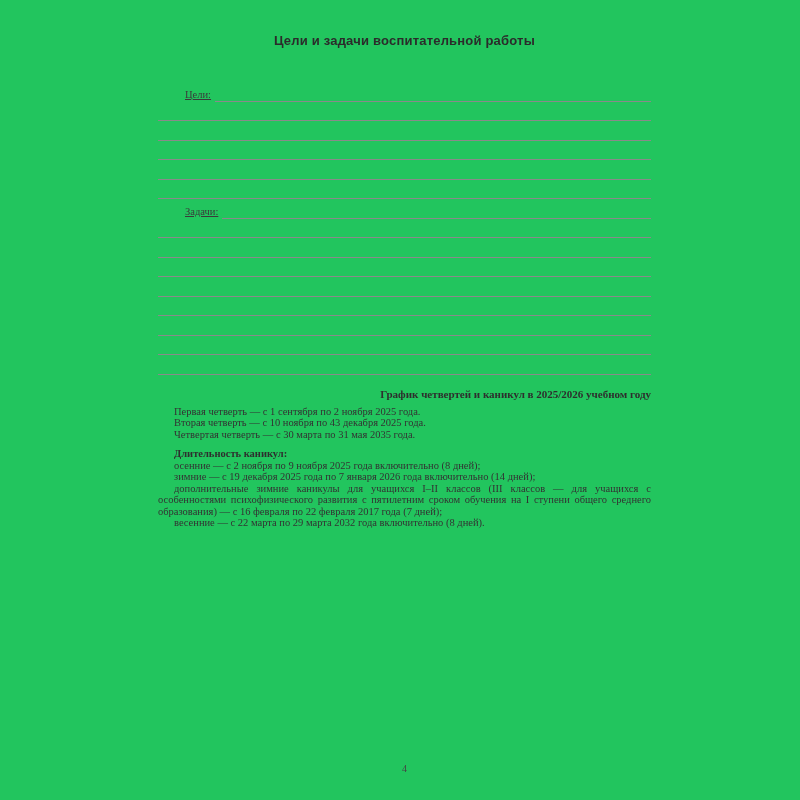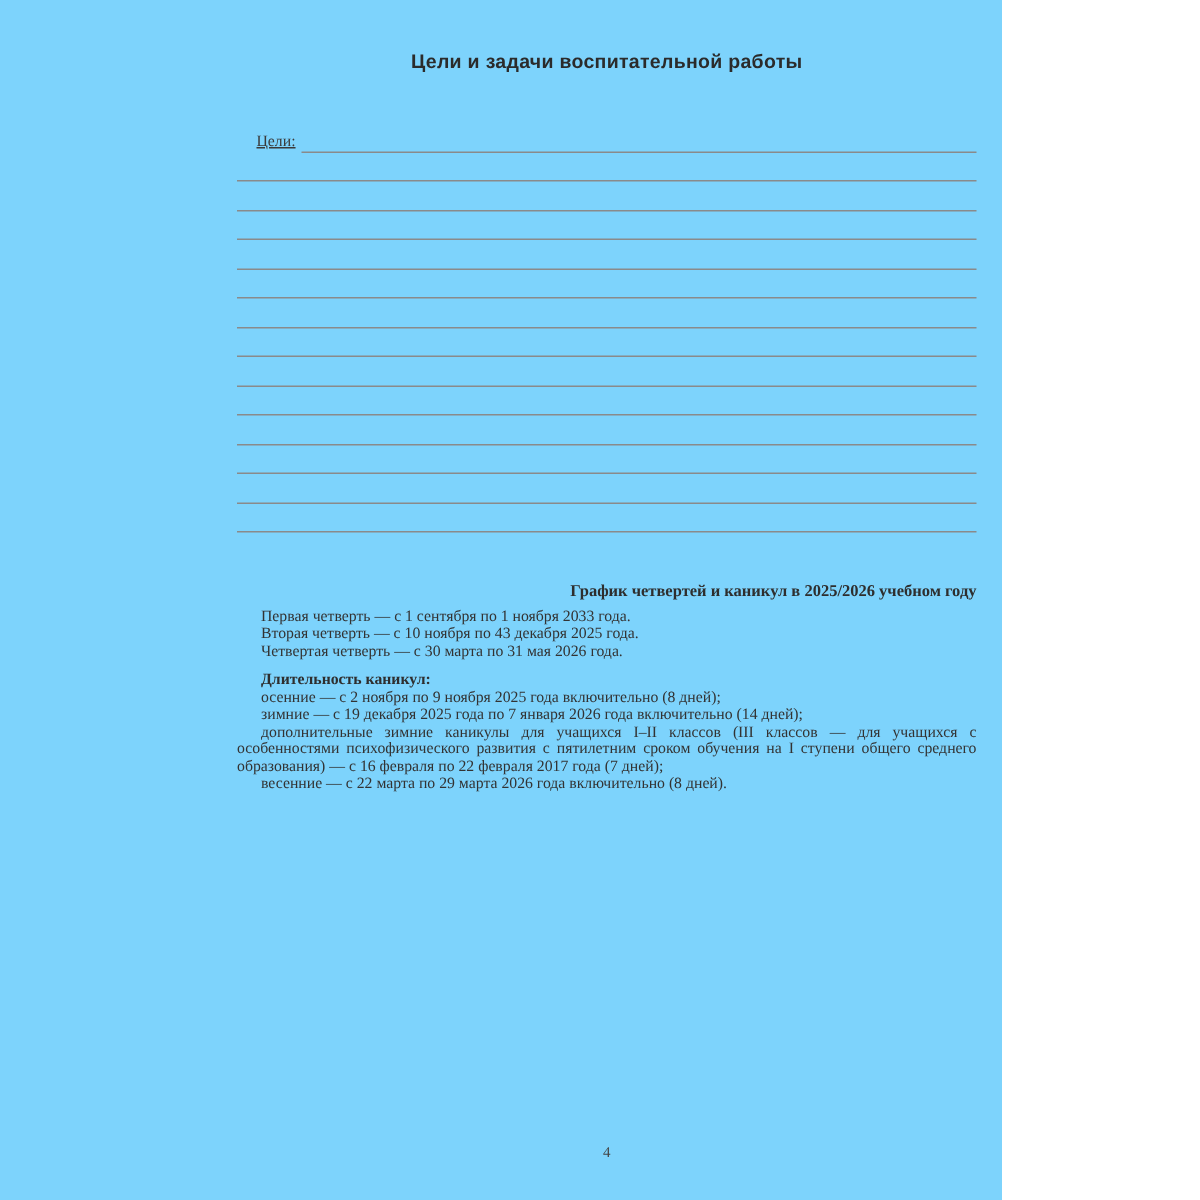--- a/index.html
+++ b/index.html
@@ -2,23 +2,23 @@
 <html><head>
 <meta charset="utf-8">
 <style>
   html, body {
     margin: 0;
     padding: 0;
     background: #ffffff;
   }
   .sheet {
     position: relative;
-    width: 668px;
+    width: 800px;
     height: 800px;
-    background: #7dd3fc;
+    background: #22c55e;
     font-family: "Liberation Serif", serif;
     color: #333333;
     overflow: hidden;
   }
   
   .title-block {
     position: absolute;
     top: 33px;
     left: 158px;
     width: 493px;
@@ -40,21 +40,21 @@
   .ruled-row {
     display: flex;
     align-items: flex-end;
     height: 19.5px;
     box-sizing: border-box;
   }
   .ruled-row .label {
     font-size: 10.5px;
     line-height: 12px;
     color: #3a3a3a;
-    margin-left: 13px;
+    margin-left: 27px;
     margin-right: 4px;
     padding-bottom: 1px;
     white-space: nowrap;
     text-decoration: underline;
   }
   .ruled-row .fill {
     flex: 1;
     height: 100%;
     border-bottom: 1px solid #8a8a8a;
   }
@@ -125,20 +125,24 @@
         <span class="fill"></span>
       </div>
     <div class="ruled-row">
         <span class="fill"></span>
       </div>
     <div class="ruled-row">
         <span class="fill"></span>
       </div>
 
     <div class="ruled-row">
+      <span class="label">Задачи:</span>
+      <span class="fill"></span>
+    </div>
+    <div class="ruled-row">
         <span class="fill"></span>
       </div>
     <div class="ruled-row">
         <span class="fill"></span>
       </div>
     <div class="ruled-row">
         <span class="fill"></span>
       </div>
     <div class="ruled-row">
         <span class="fill"></span>
@@ -153,27 +157,27 @@
         <span class="fill"></span>
       </div>
     <div class="ruled-row">
         <span class="fill"></span>
       </div>
   </div>
 
   <div class="schedule">
     <div class="schedule-header">График четвертей и каникул в 2025/2026 учебном году</div>
 
-    <div class="quarter-line">Первая четверть — с 1 сентября по 1 ноября 2033 года.</div>
+    <div class="quarter-line">Первая четверть — с 1 сентября по 2 ноября 2025 года.</div>
     <div class="quarter-line">Вторая четверть — с 10 ноября по 43 декабря 2025 года.</div>
-    <div class="quarter-line">Четвертая четверть — с 30 марта по 31 мая 2026 года.</div>
+    <div class="quarter-line">Четвертая четверть — с 30 марта по 31 мая 2035 года.</div>
 
     <div class="holidays-header">Длительность каникул:</div>
 
     <p class="holiday-item">осенние — с 2 ноября по 9 ноября 2025 года включительно (8 дней);</p>
     <p class="holiday-item">зимние — с 19 декабря 2025 года по 7 января 2026 года включительно (14 дней);</p>
     <p class="holiday-item">дополнительные зимние каникулы для учащихся I–II классов (III классов — для учащихся с особенностями психофизического развития с пятилетним сроком обучения на I ступени общего среднего образования) — с 16 февраля по 22 февраля 2017 года (7 дней);</p>
-    <p class="holiday-item">весенние — с 22 марта по 29 марта 2026 года включительно (8 дней).</p>
+    <p class="holiday-item">весенние — с 22 марта по 29 марта 2032 года включительно (8 дней).</p>
   </div>
 
   <div class="page-number">4</div>
 
 </div>
 
 </body></html>

